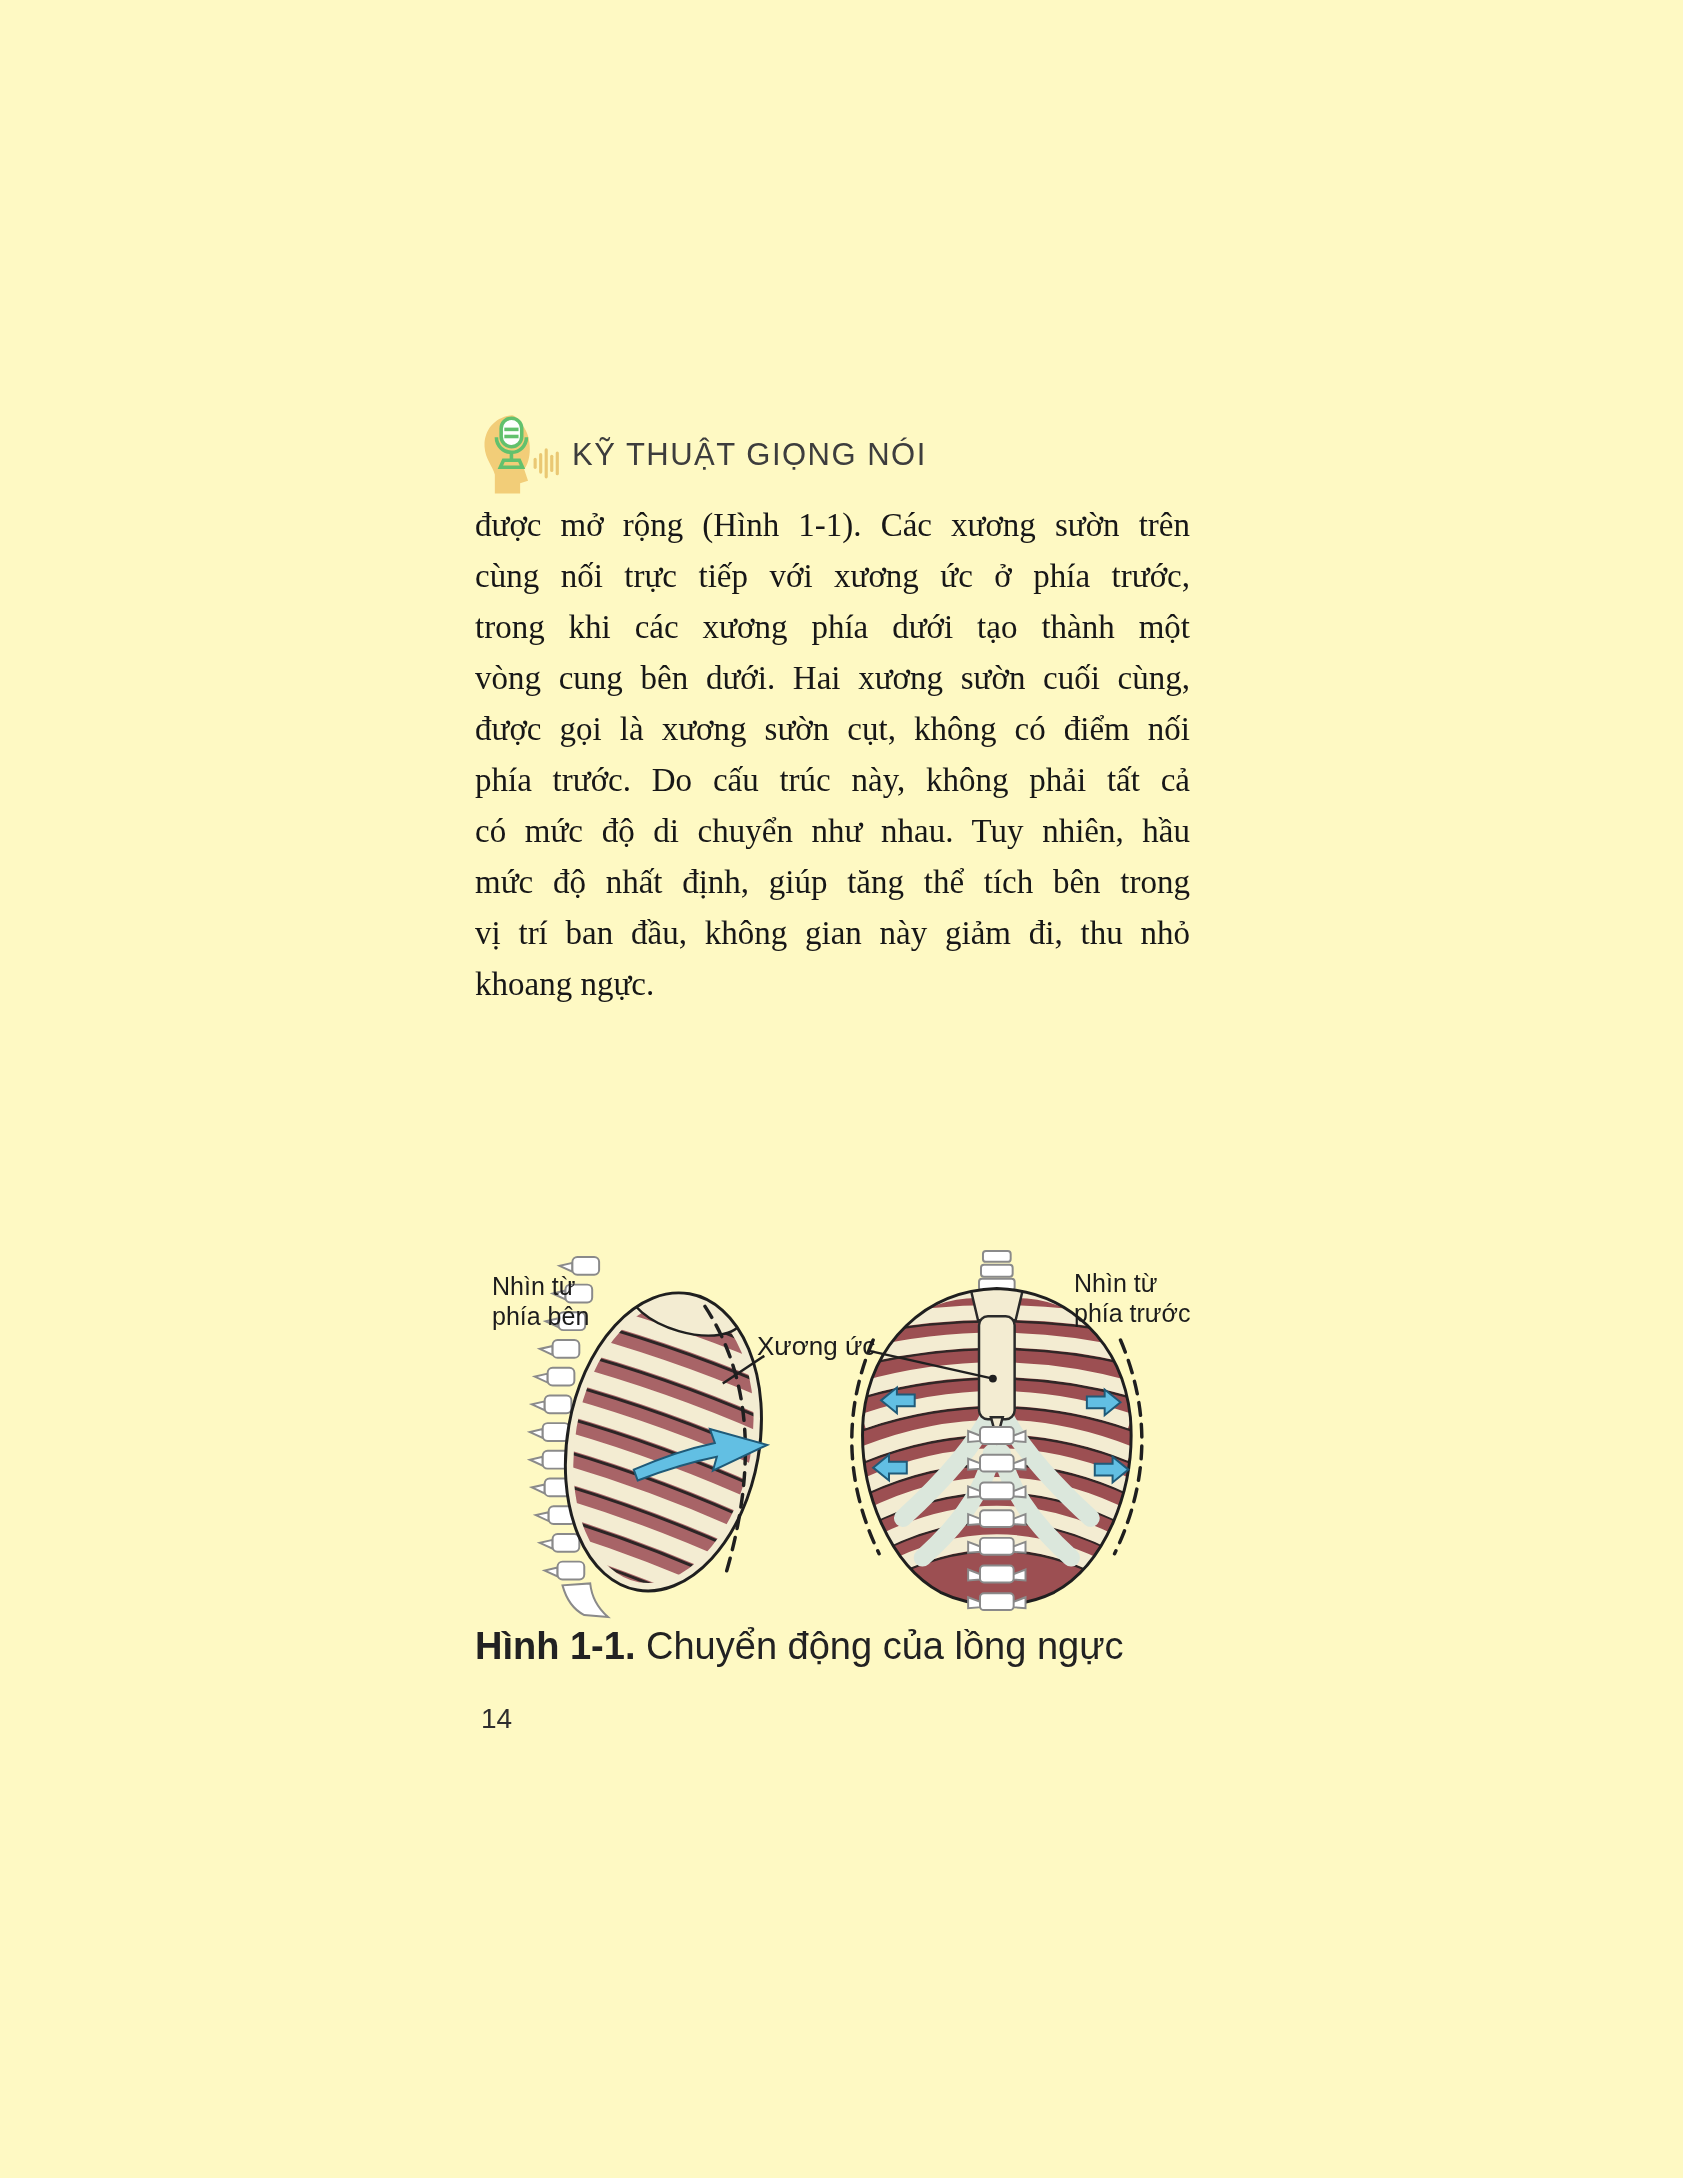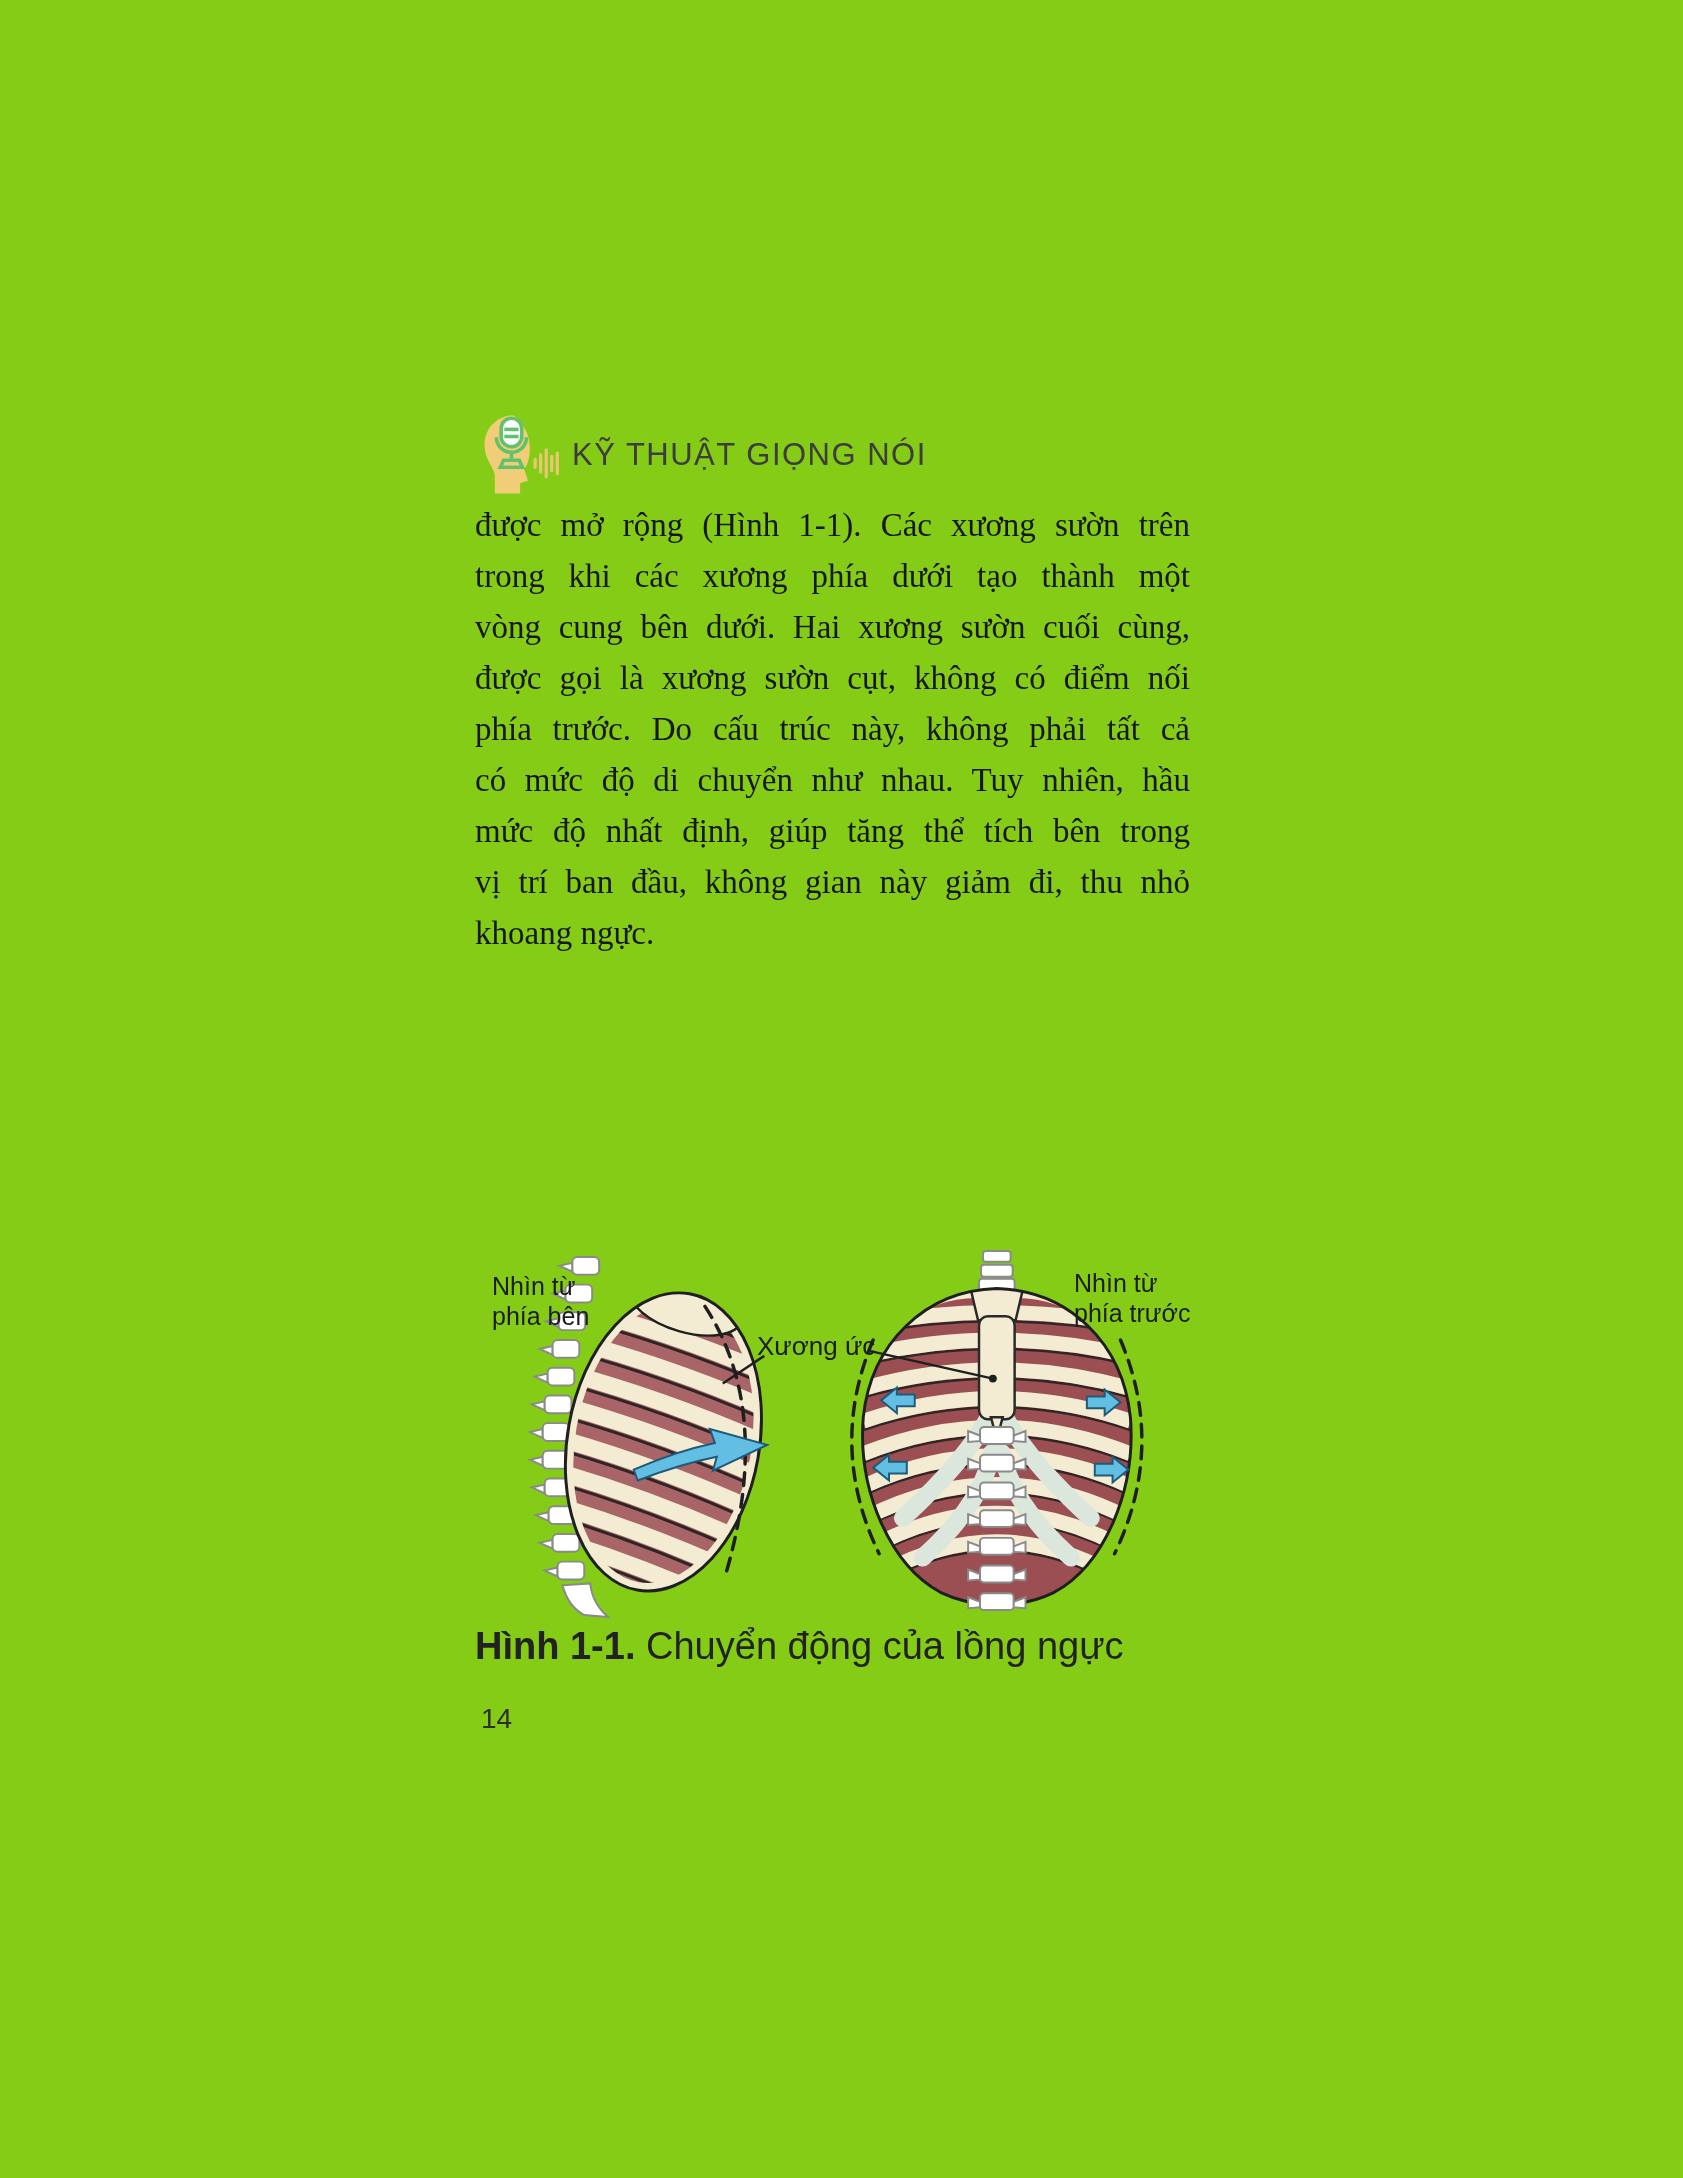--- a/index.html
+++ b/index.html
@@ -1,16 +1,16 @@
 <!DOCTYPE html>
 <html style="--title_text: #3d3d3d; --logo_head: #f2cd78; --logo_mic: #62c16d; --logo_wave: #eac873; --bone: #f3ecd2; --muscle: #a86467; --muscle_front: #9c4f52; --cartilage: #dbe7dc; --arrow_blue: #62bfe3; --arrow_edge: #1f5a78; --outline: #1f1f1f;"><head>
 <meta charset="utf-8">
 <style>
   html,body{margin:0;padding:0;background:#ffffff;}
-  .page{position:relative;width:1683px;height:2178px;background:#84cc16;overflow:hidden;
+  .page{position:relative;width:1683px;height:2178px;background:#fef9c3;overflow:hidden;
         font-family:"Liberation Sans",sans-serif;color:#1f1f1f;}
 
   
   .logo{position:absolute;left:475px;top:412px;width:95px;height:83px;}
   .running-head{position:absolute;left:572px;top:437px;font-size:31px;font-weight:400;
         letter-spacing:1.5px;color:var(--title_text);white-space:nowrap;}
 
   
   .body-text{position:absolute;left:475px;top:500px;width:715px;
         font-family:Liberation Serif, serif;font-size:33px;line-height:51px;color:#171717;}
@@ -60,20 +60,21 @@
         <rect x="88" y="46" width="4" height="38" rx="2"></rect>
         <rect x="95" y="54" width="4" height="22" rx="2"></rect>
         <rect x="102" y="50" width="4" height="30" rx="2"></rect>
       </g>
     </svg>
   </div>
   <div class="running-head">KỸ THUẬT GIỌNG NÓI</div>
 
   <div class="body-text">
       <div class="pline">được mở rộng (Hình 1-1). Các xương sườn trên</div>
+      <div class="pline">cùng nối trực tiếp với xương ức ở phía trước,</div>
       <div class="pline">trong khi các xương phía dưới tạo thành một</div>
       <div class="pline">vòng cung bên dưới. Hai xương sườn cuối cùng,</div>
       <div class="pline">được gọi là xương sườn cụt, không có điểm nối</div>
       <div class="pline">phía trước. Do cấu trúc này, không phải tất cả</div>
       <div class="pline">có mức độ di chuyển như nhau. Tuy nhiên, hầu</div>
       <div class="pline">mức độ nhất định, giúp tăng thể tích bên trong</div>
       <div class="pline">vị trí ban đầu, không gian này giảm đi, thu nhỏ</div>
       <div class="pline pline-last">khoang ngực.</div>
     </div>
 

